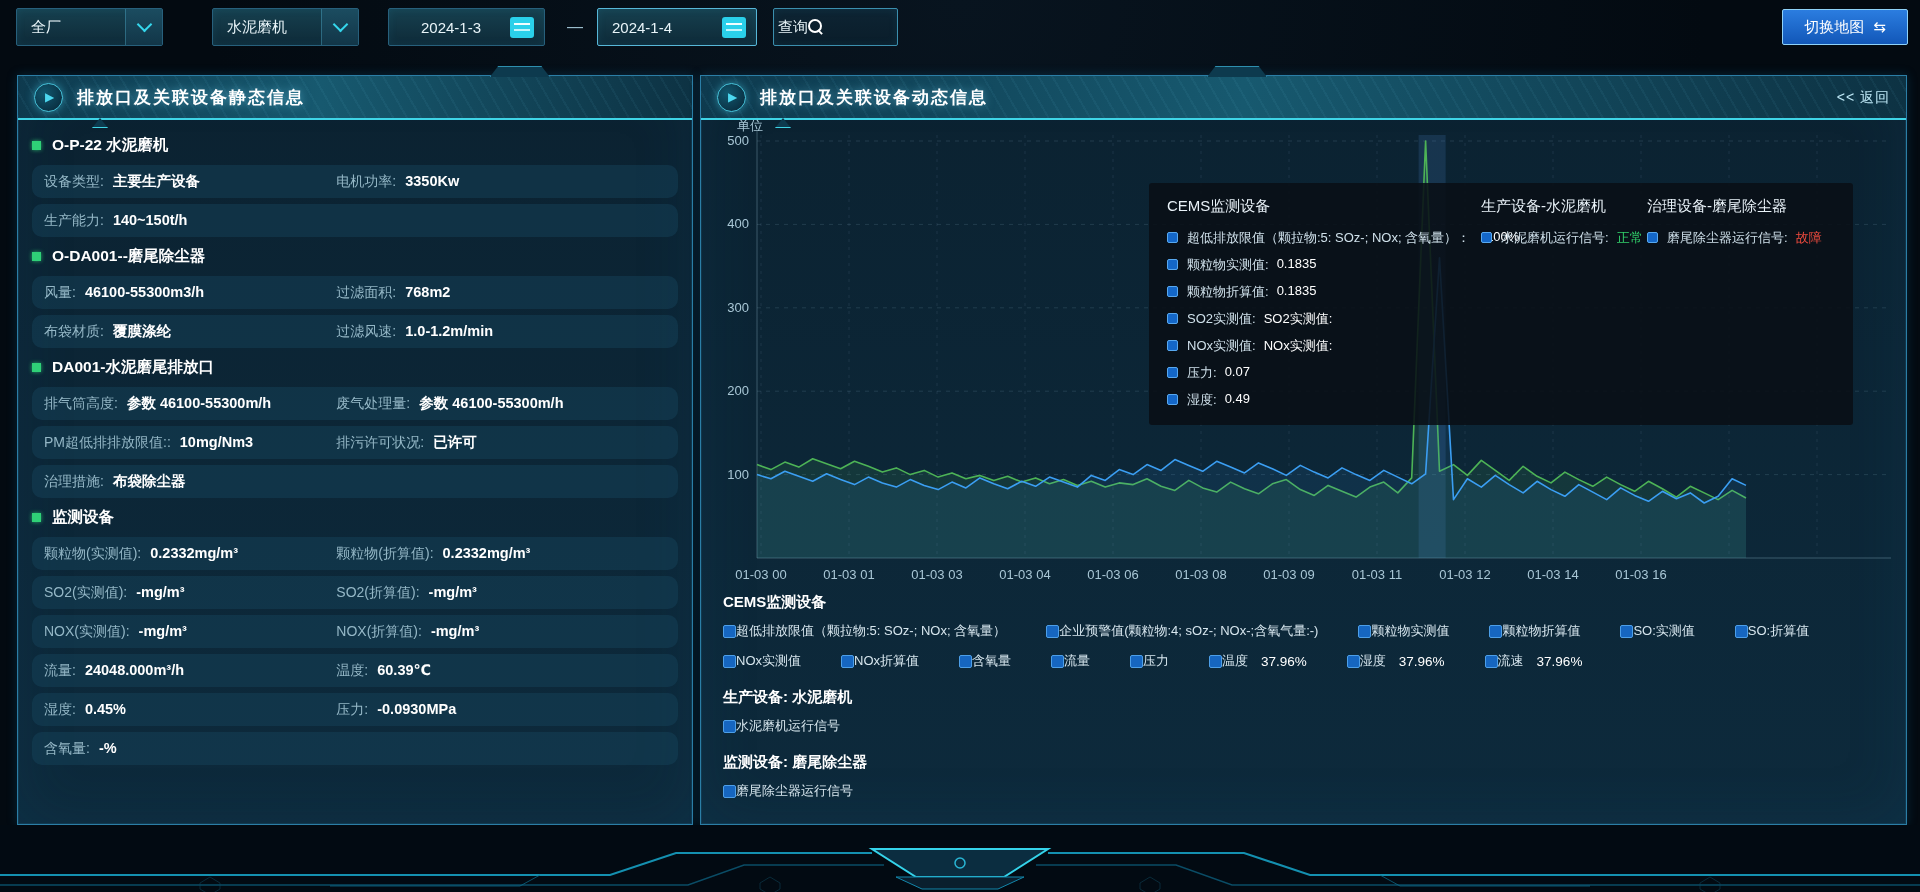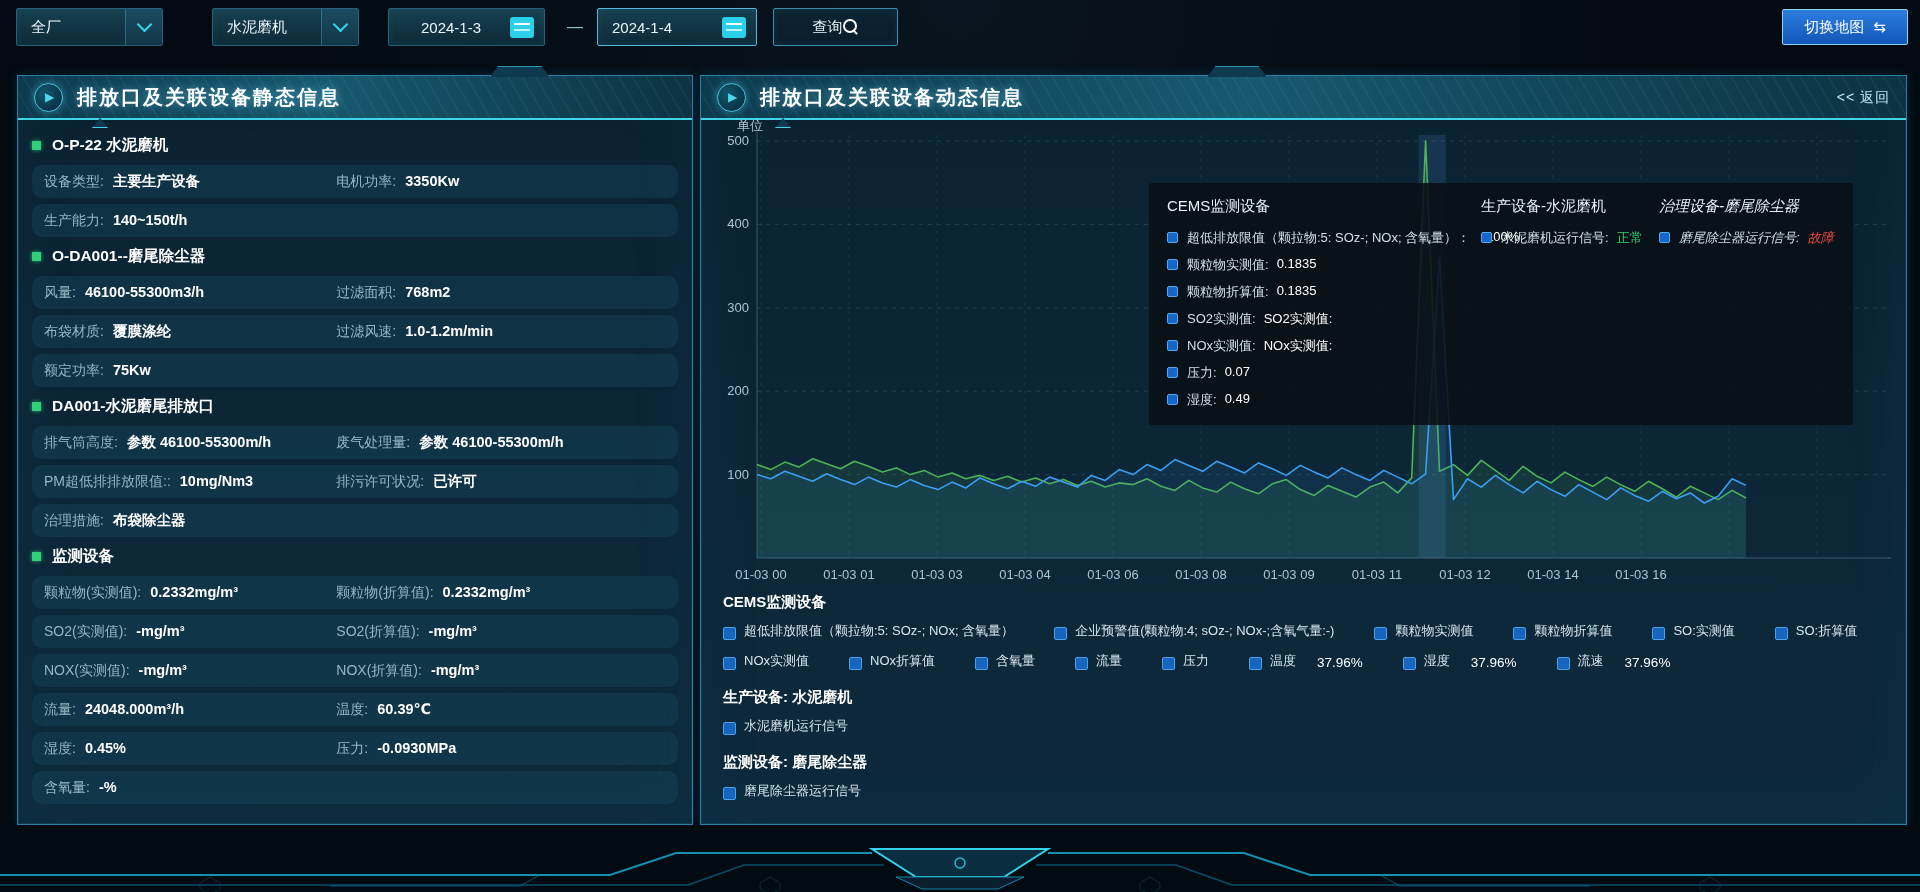--- a/index.html
+++ b/index.html
@@ -23,21 +23,21 @@
     width:36px;height:36px;border-left:1px solid rgba(90,190,220,.35);
     background:linear-gradient(180deg,#1b4c60,#123648);
     display:flex;align-items:center;justify-content:center;
   }
   .chev{width:9px;height:9px;border-right:2px solid #35d6ec;border-bottom:2px solid #35d6ec;
     transform:rotate(45deg);margin-top:-5px;}
   .cal{width:24px;height:21px;background:#2ad0ea;border-radius:3px;position:relative;flex:none;margin-right:10px;}
   .cal::before{content:"";position:absolute;left:4px;right:4px;top:6px;height:2px;background:#f2feff;}
   .cal::after{content:"";position:absolute;left:4px;right:4px;top:12px;height:2px;background:#bff6fd;}
   #date-to{border:1px solid #57b7d8;}
-  #query-btn{border:1px solid #3b8fae;justify-content:center;padding:0 32px;cursor:pointer;background:linear-gradient(180deg,#0d2433,#0a1d2a);font-family:Liberation Serif, serif;}
+  #query-btn{border:1px solid #3b8fae;justify-content:flex-start;padding:0 4px;cursor:pointer;background:linear-gradient(180deg,#0d2433,#0a1d2a);font-family:Liberation Serif, serif;}
   #switch-map{
     position:absolute;top:9px;left:1782px;width:126px;height:36px;box-sizing:border-box;
     background:linear-gradient(180deg,#2b7de0,#1257b8);border:1px solid #8fd2f8;border-radius:2px;
     display:flex;align-items:center;justify-content:center;gap:9px;font-size:15px;color:#fff;cursor:pointer;
   }
   .dash-sep{position:absolute;left:558px;top:8px;width:34px;height:38px;display:flex;align-items:center;justify-content:center;color:#9fc3d2;font-size:16px;}
   .search-glyph{width:16px;height:16px;position:relative;flex:none;}
   .search-glyph::before{content:"";position:absolute;width:10px;height:10px;border:2px solid #fff;border-radius:50%;left:0;top:0;}
   .search-glyph::after{content:"";position:absolute;width:6px;height:2px;background:#fff;transform:rotate(45deg);left:9px;top:12px;}
   
@@ -61,21 +61,21 @@
       linear-gradient(90deg,#0e3a4e 0%,#17596f 45%,#0d3243 100%);
     border-bottom:2px solid #3fd4e6;box-sizing:border-box;
   }
   .panel-header::before{content:"";position:absolute;left:74px;top:100%;width:16px;height:9px;
     background:#0d3a4e;clip-path:polygon(50% 0,100% 100%,0 100%);border-bottom:1px solid #3fd4e6;}
   .play-icon{width:27px;height:27px;border-radius:50%;flex:none;
     background:radial-gradient(circle at 35% 35%, #11576e, #082536);
     border:1px solid #49c8e0;display:flex;align-items:center;justify-content:center;
     box-shadow:0 0 8px rgba(70,210,240,.5);}
   .play-icon span{color:#4dd8f0;font-size:12px;margin-left:2px;}
-  .panel-title{font-size:20px;font-weight:bold;letter-spacing:2px;color:#fff;
+  .panel-title{font-size:17px;font-weight:bold;letter-spacing:2px;color:#fff;
     text-shadow:0 0 10px rgba(120,220,255,.55);}
   #back-link{position:absolute;right:16px;top:13px;font-size:14px;color:#bfe9f7;cursor:pointer;letter-spacing:1px;}
   
   #static-rows{padding:12px 14px;display:flex;flex-direction:column;gap:6px;}
   .sec-head{display:flex;align-items:center;gap:11px;height:27px;font-size:15.5px;font-weight:bold;color:#fff;}
   .sec-bullet{width:9px;height:9px;background:#2fd077;box-shadow:0 0 4px rgba(47,208,119,.8);flex:none;}
   .info-row{display:flex;align-items:center;min-height:33px;background:rgba(25,72,96,.42);
     border-radius:10px;padding:0 12px;box-sizing:border-box;}
   .cell{display:flex;align-items:baseline;}
   .cell.c1{width:47%;flex:none;}
@@ -94,21 +94,21 @@
   .tt-item{display:flex;align-items:flex-start;margin-bottom:9px;font-size:13px;color:#cfe0ea;white-space:nowrap;}
   .tt-mk{width:9px;height:9px;background:#1467c8;border:1px solid #58a8ef;border-radius:2px;flex:none;margin:3px 9px 0 0;}
   .tt-val{color:#fff;margin-left:8px;}
   .tt-val.sp{margin-left:16px;}
   .tt-val.ok{color:#31d06a;}
   .tt-val.fault{color:#ef4b3e;}
   
   #legend{position:absolute;left:22px;top:517px;right:20px;}
   .lg-head{font-size:15px;font-weight:bold;color:#fff;margin:0 0 10px 0;}
   .lg-items{display:flex;flex-wrap:wrap;column-gap:40px;row-gap:12px;margin-bottom:18px;}
-  .lg-item{display:flex;align-items:flex-end;gap:8px;font-size:13px;color:#d7e6ee;cursor:pointer;white-space:nowrap;}
+  .lg-item{display:flex;align-items:center;gap:0;font-size:13px;color:#d7e6ee;cursor:pointer;white-space:nowrap;}
   .lg-mk{width:11px;height:11px;background:#1666c0;border:1px solid #4d9fe8;border-radius:2px;flex:none;}
   .lg-val{color:#fff;margin-left:13px;font-size:13.5px;}
   
   #footer-deco{position:absolute;left:0;bottom:0;width:1920px;height:67px;}
 </style>
 </head>
 <body>
 
 <div>
   <div class="ctl" id="select-plant" style="left:16px;width:147px;">
@@ -185,26 +185,20 @@
         </div>
       </div>
       <div class="info-row">
         <div class="cell c1">
           <span class="lb">布袋材质:</span>
           <span class="vl">覆膜涤纶</span>
         </div>
         <div class="cell c2">
           <span class="lb">过滤风速:</span>
           <span class="vl">1.0-1.2m/min</span>
-        </div>
-      </div>
-      <div class="info-row">
-        <div class="cell c2">
-          <span class="lb">额定功率:</span>
-          <span class="vl">75Kw</span>
         </div>
       </div>
       <div class="sec-head">
         <span class="sec-bullet"></span>
         <span>DA001-水泥磨尾排放口</span>
       </div>
       <div class="info-row">
         <div class="cell c1">
           <span class="lb">排气筒高度:</span>
           <span class="vl">参数 46100-55300m/h</span>
@@ -386,21 +380,21 @@
           </div>
         </div>
         <div class="tt-col" style="left: 332px; width: 175px;">
           <div class="tt-title">生产设备-水泥磨机</div>
           <div class="tt-item">
             <span class="tt-mk"></span>
             <span>水泥磨机运行信号:</span>
             <span class="tt-val ok">正常</span>
           </div>
         </div>
-        <div class="tt-col" style="left: 510px; width: 188px; font-style: italic;">
+        <div class="tt-col" style="left: 498px; width: 188px;">
           <div class="tt-title">治理设备-磨尾除尘器</div>
           <div class="tt-item">
             <span class="tt-mk"></span>
             <span>磨尾除尘器运行信号:</span>
             <span class="tt-val fault">故障</span>
           </div>
         </div>
       </div>
   </div>
   <div id="legend">

